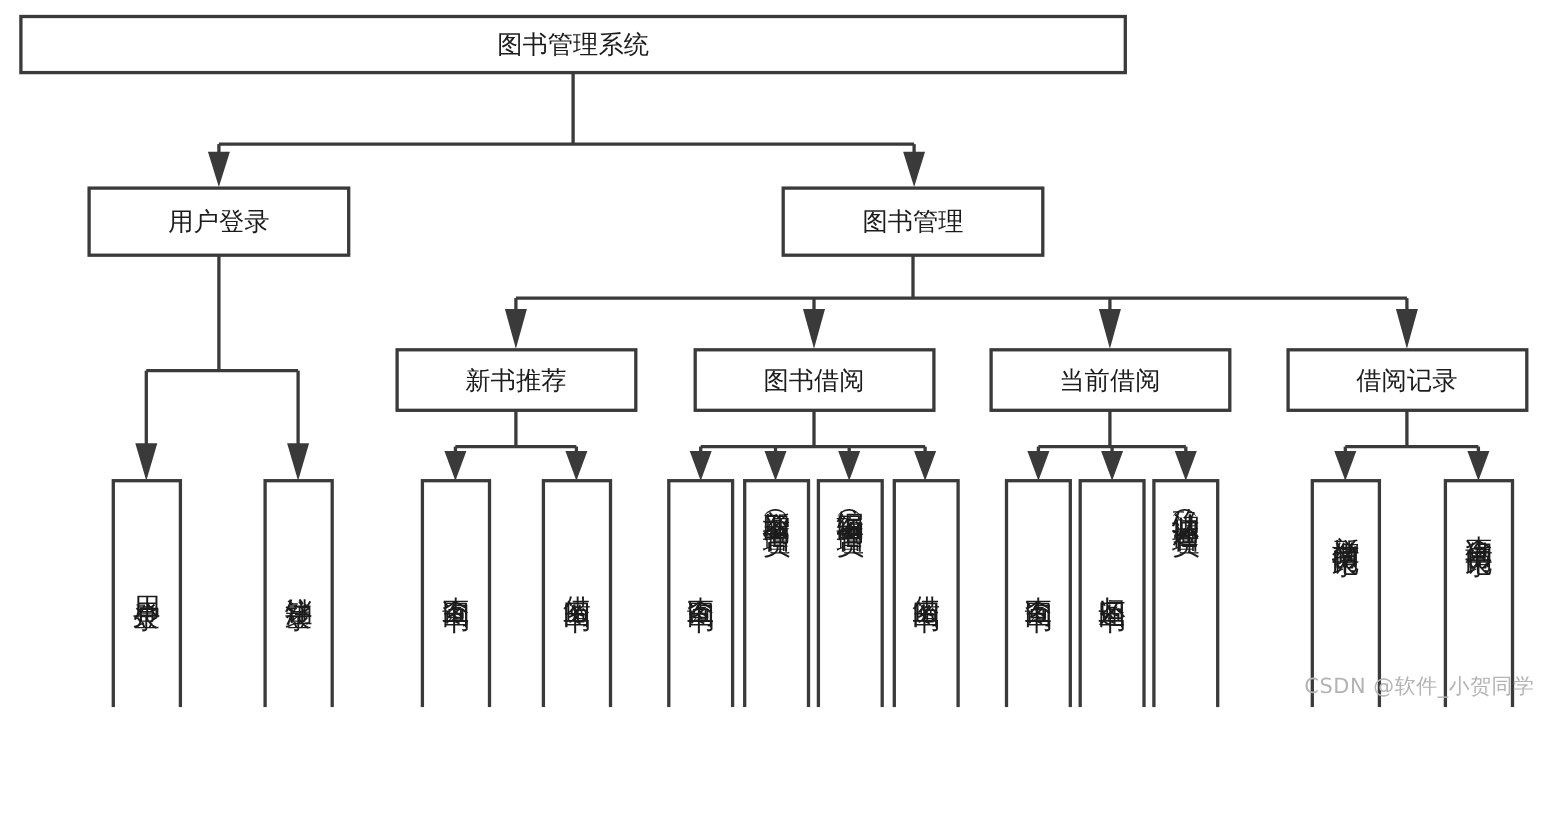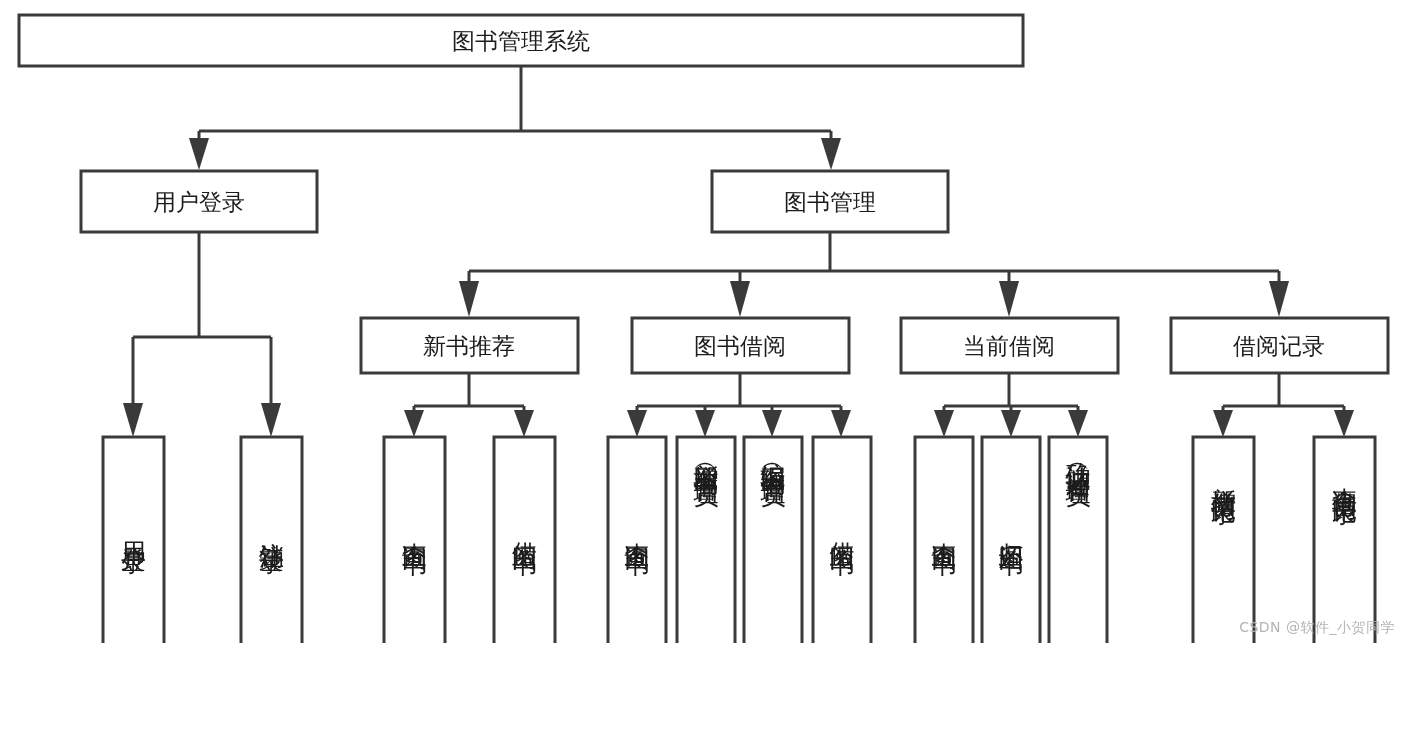--- a/index.html
+++ b/index.html
@@ -62,21 +62,21 @@
     line-height: 1.0;
     letter-spacing: 3px;
     color: #1c1c1c;
     white-space: nowrap;
   }
   .watermark {
     position: absolute;
     right: 10px;
     bottom: 6px;
     font-family: "DejaVu Sans", "Liberation Sans", sans-serif;
-    font-size: 14px;
+    font-size: 19px;
     color: #b4b4b4;
     letter-spacing: 0.5px;
     white-space: nowrap;
   }
 </style>
 </head>
 <body>
 
 <div id="diagram-root">
 

